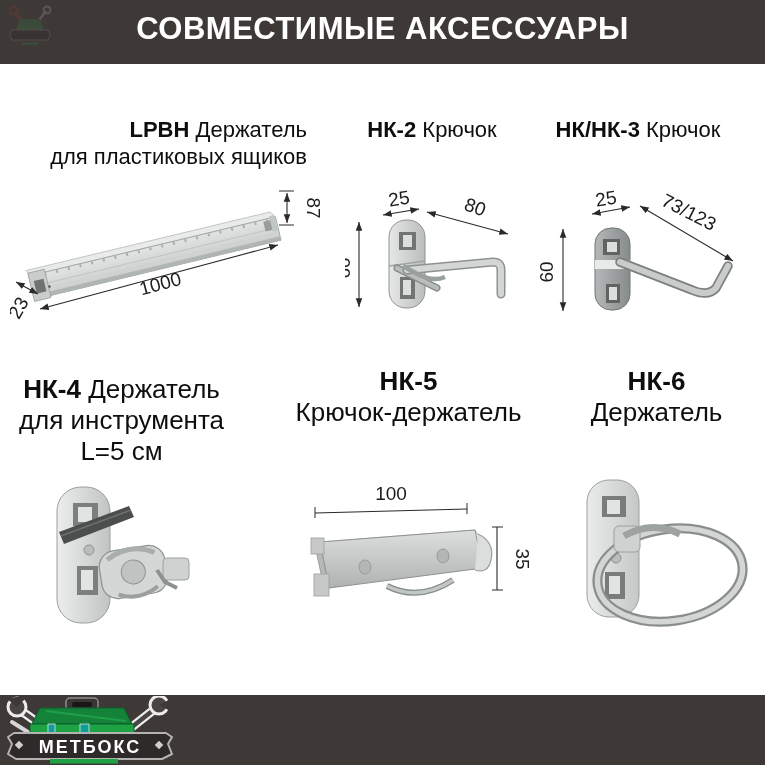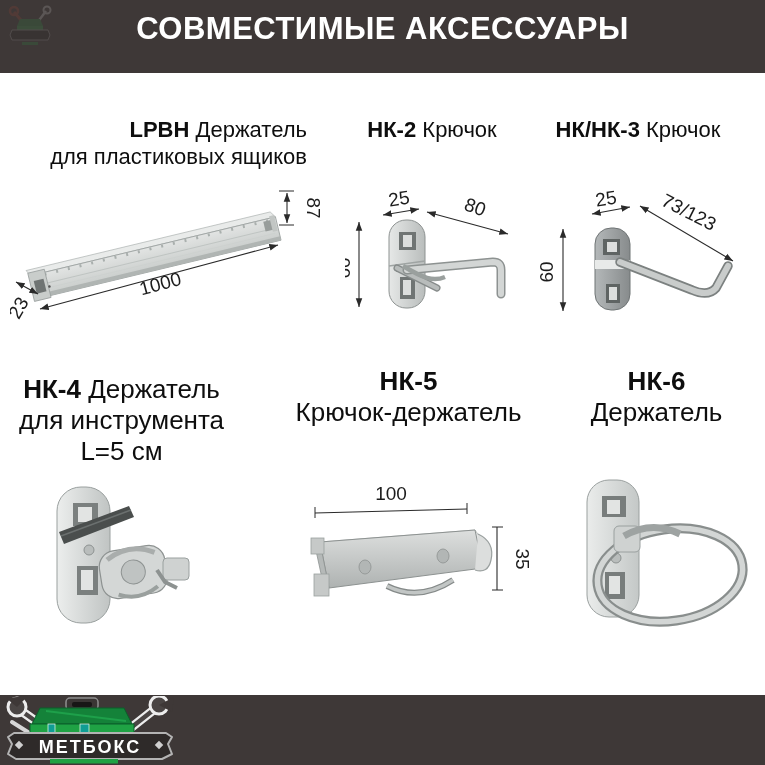--- a/index.html
+++ b/index.html
@@ -1,20 +1,20 @@
 <!DOCTYPE html>
 <html><head>
 <meta charset="utf-8">
 <style>
   html,body{margin:0;padding:0;background:#fff;}
   .page{position:relative;width:765px;height:765px;background:#ffffff;overflow:hidden;
         font-family:"Liberation Sans","DejaVu Sans",sans-serif;color:#111;}
   
   .bar{position:absolute;left:0;width:765px;background:#3e3837;}
-  .bar.top{top:0;height:73px;}
+  .bar.top{top:0;height:64px;}
   .bar.bottom{top:695px;height:88px;}
   .page-title{margin:0;height:57px;line-height:58px;text-align:center;color:#ffffff;
               font-size:31px;font-weight:800;letter-spacing:.5px;white-space:nowrap;}
   .corner-emblem{position:absolute;left:8px;top:4px;opacity:.2;}
   
   .ptitle{position:absolute;text-align:center;color:#0e0e0e;}
   .row1 .ln{font-size:22px;line-height:27px;}
   .row2 .ln{font-size:26px;line-height:31px;}
   .code{font-weight:700;}
   .pname{font-weight:400;}

